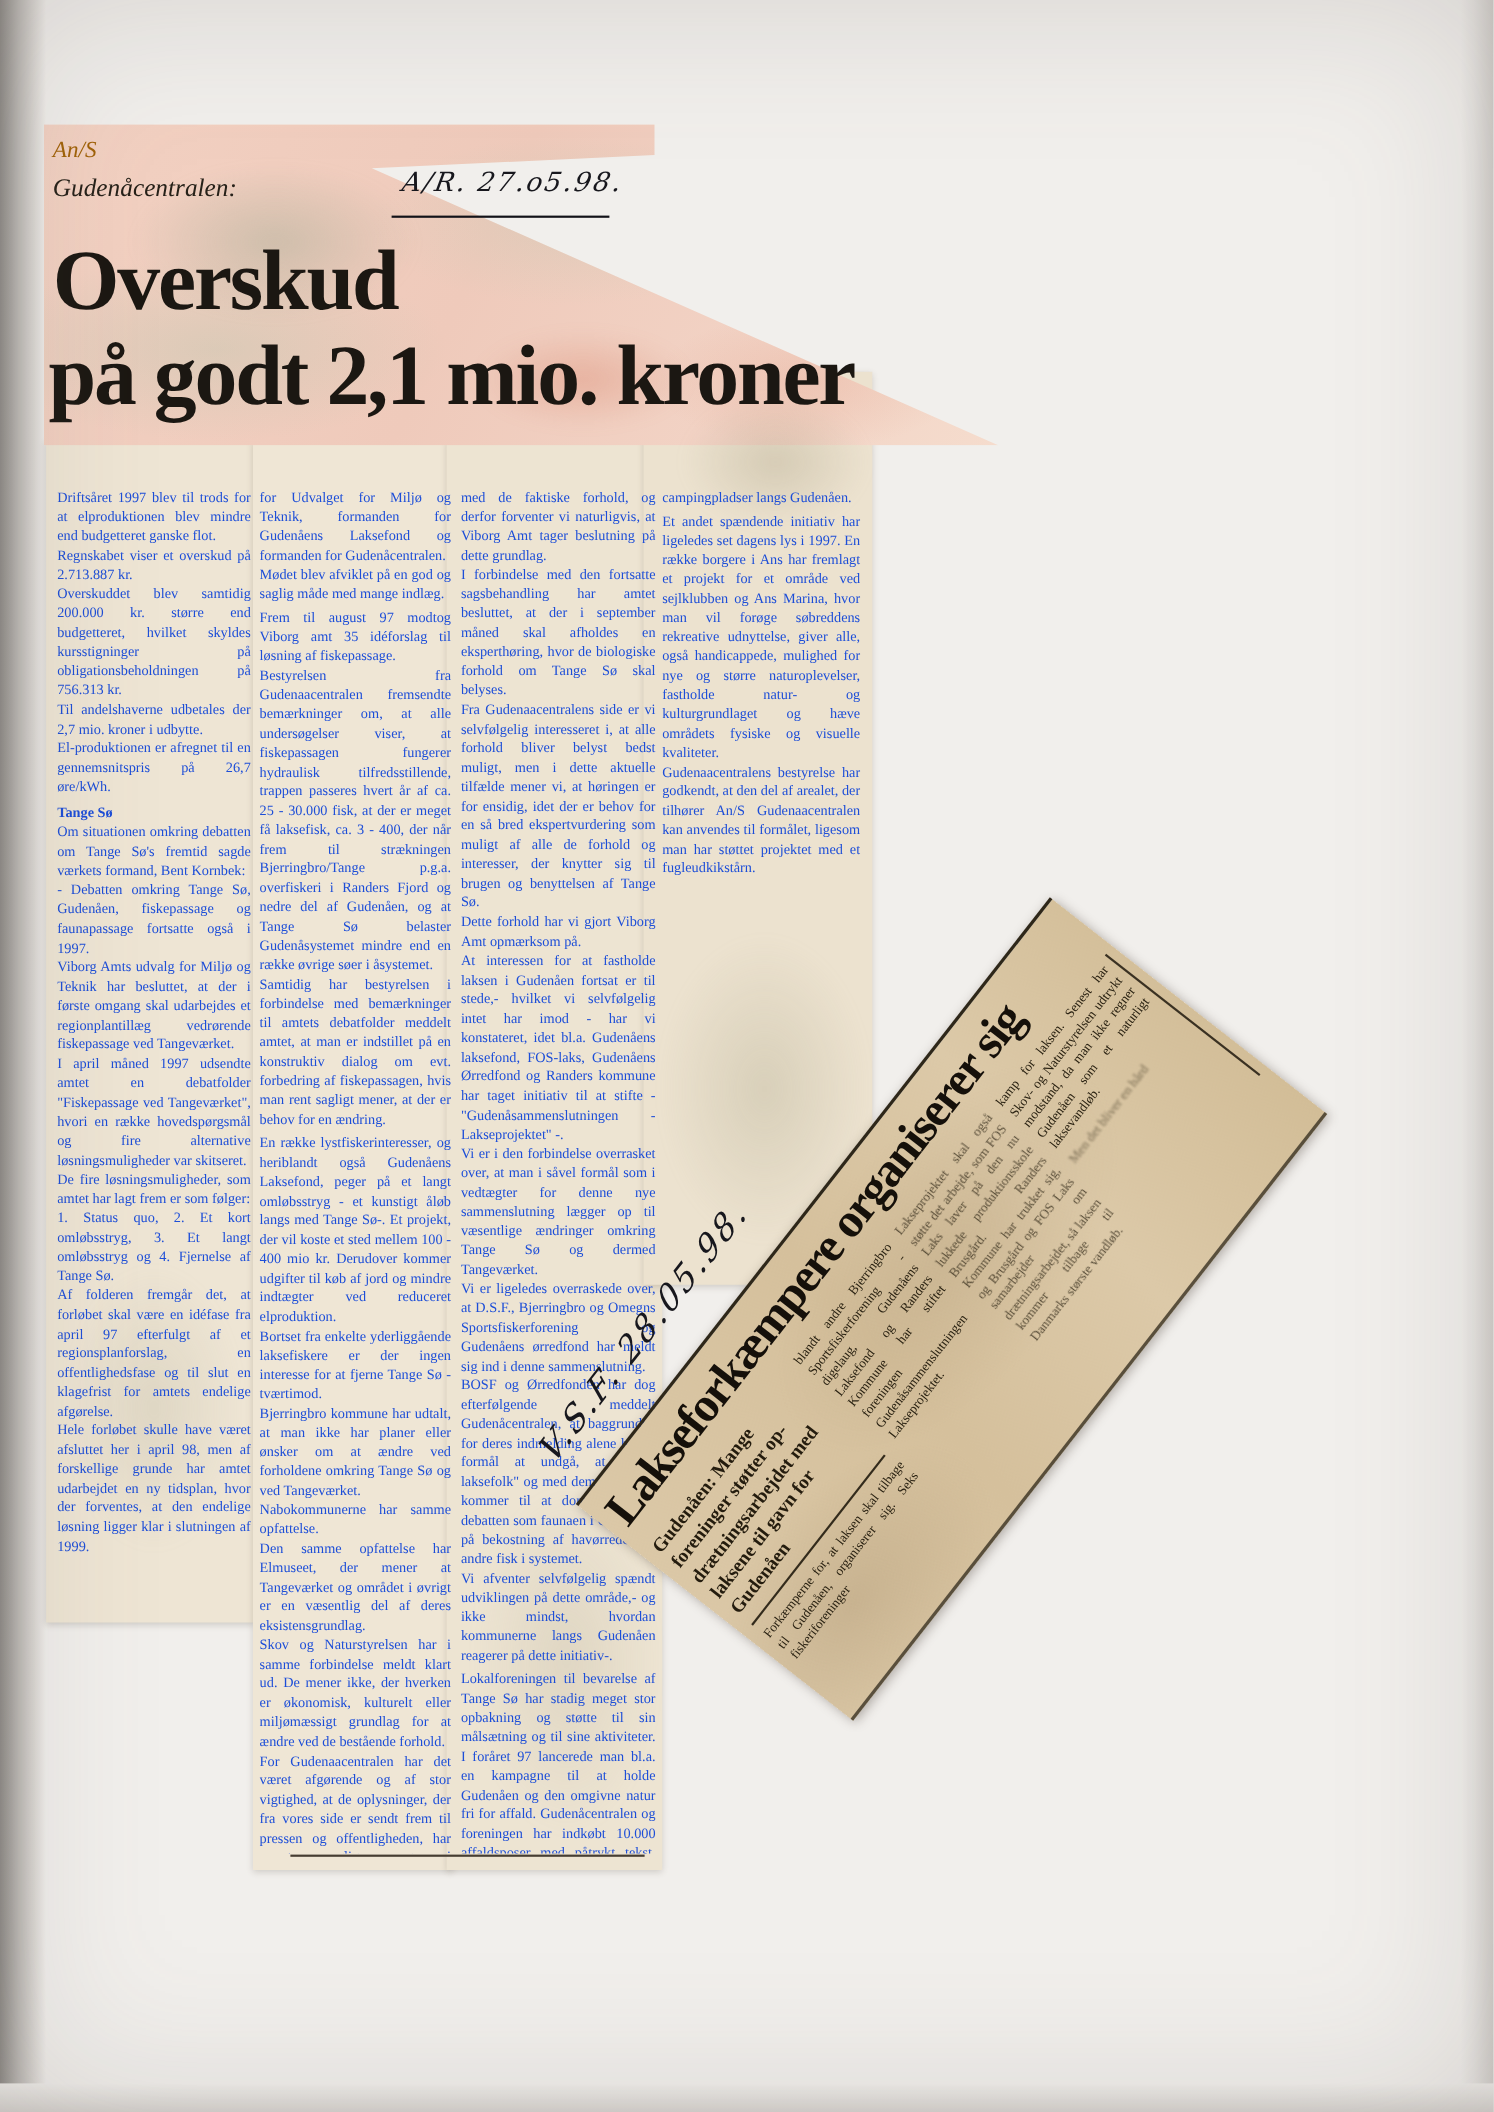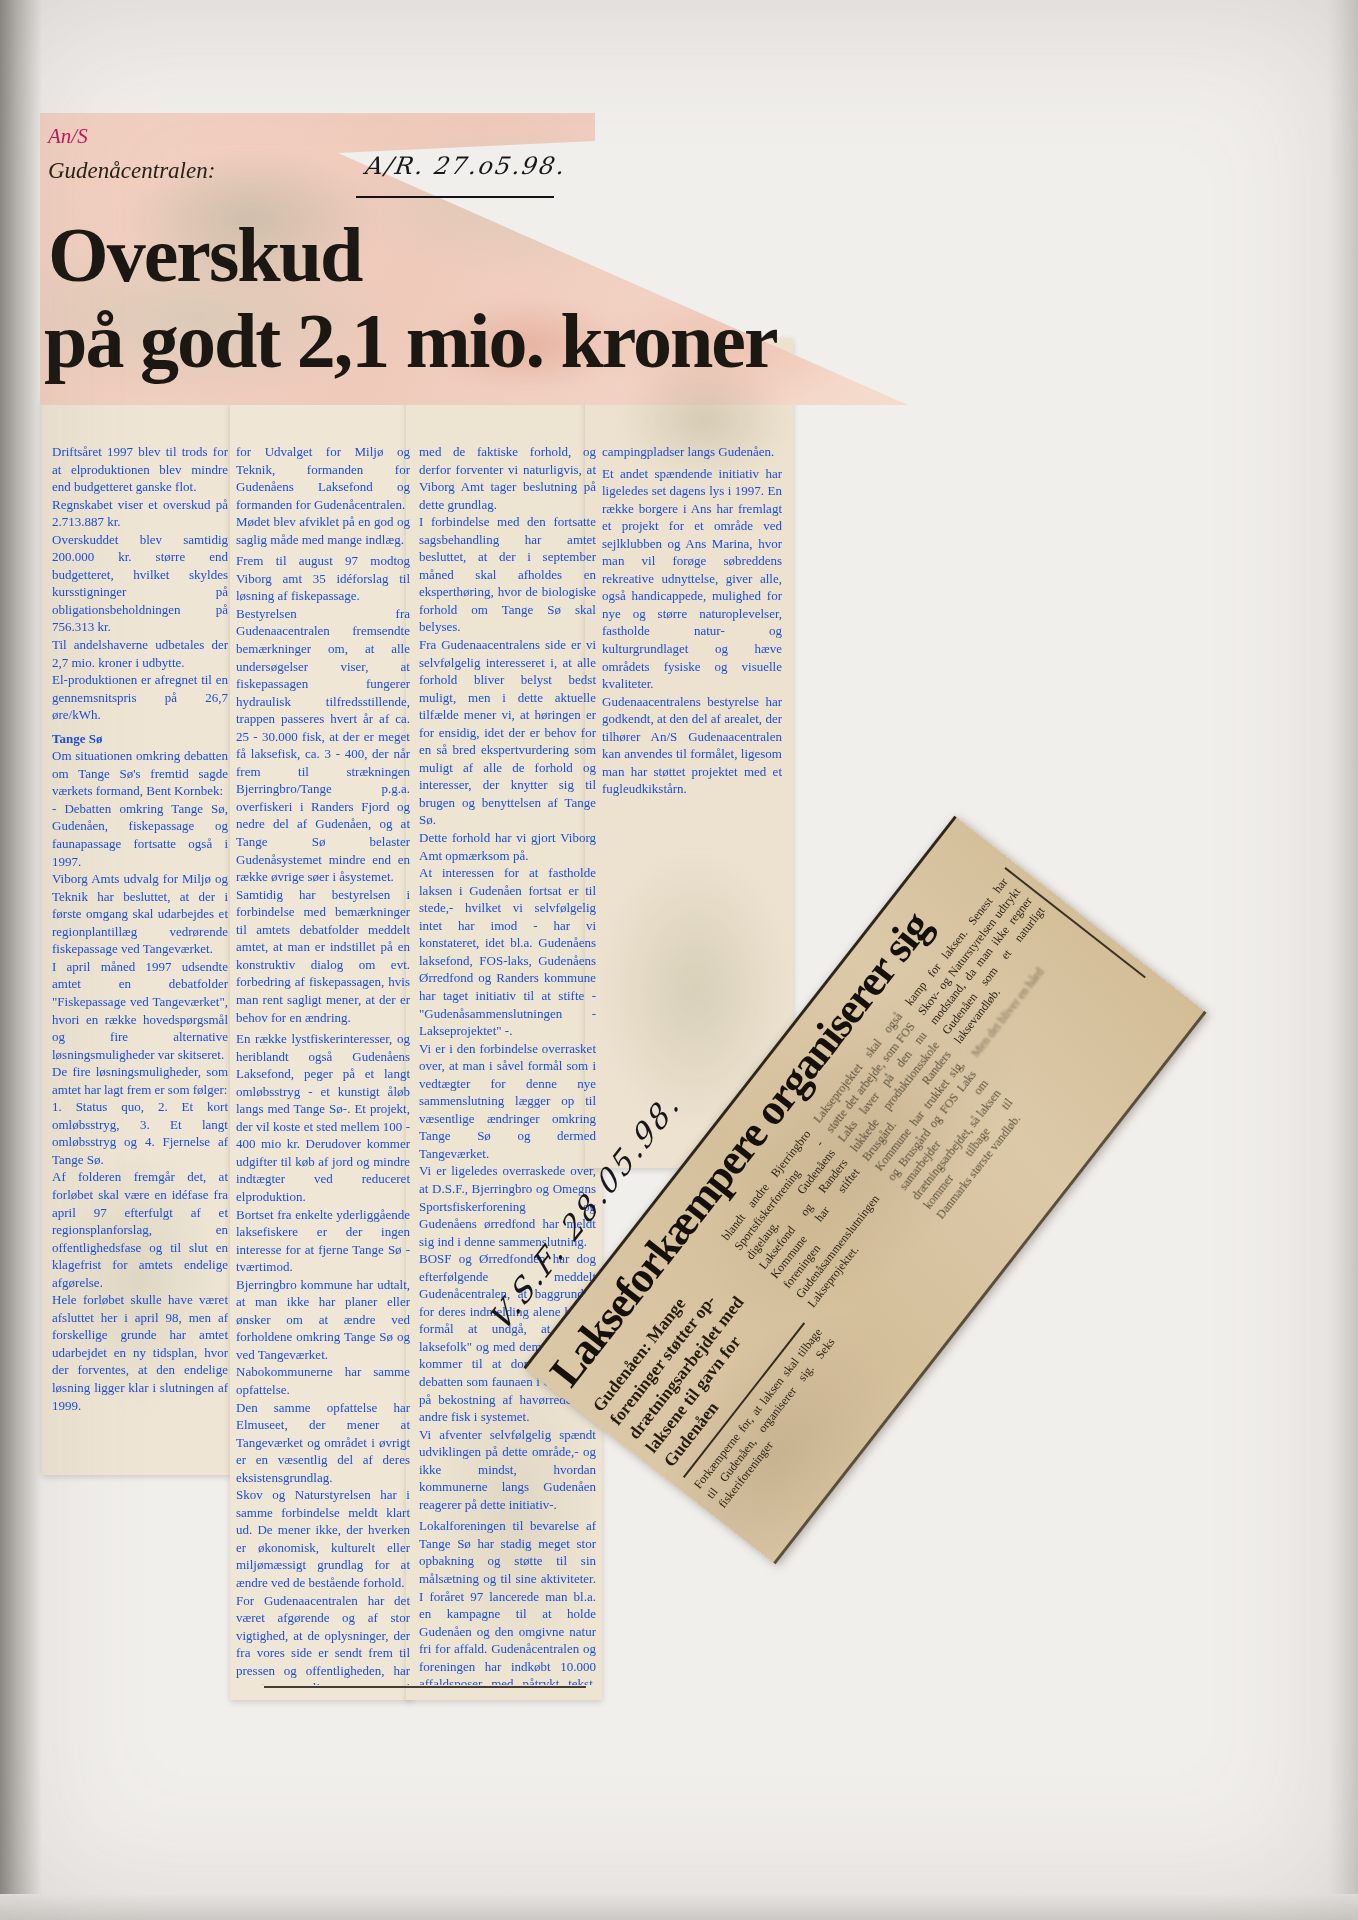--- a/index.html
+++ b/index.html
@@ -24,21 +24,21 @@
   .pink{position:absolute;left:40px;top:113px;width:868px;height:292px;z-index:2;
         background:
           radial-gradient(ellipse 300px 120px at 18% 70%, rgba(180,195,170,.35), transparent 70%),
           radial-gradient(ellipse 260px 110px at 55% 30%, rgba(186,200,176,.30), transparent 70%),
           radial-gradient(ellipse 200px 90px at 80% 80%, rgba(215,120,90,.18), transparent 70%),
           linear-gradient(115deg,#f3d2c3 0%,#efcabb 45%,#f2d3c5 75%,#f5dccd 100%);
         clip-path:polygon(0 0,555px 0,555px 28px,298px 40px,868px 292px,0 292px);}
   .stain{position:absolute;border-radius:50%;filter:blur(7px);z-index:3;pointer-events:none;}
 
   
-  .k1{position:absolute;left:48px;top:124px;font-style:italic;font-size:21px;color:#be185d;z-index:5;}
+  .k1{position:absolute;left:48px;top:124px;font-style:italic;font-size:21px;color:#a16207;z-index:5;}
   .k2{position:absolute;left:48px;top:158px;font-style:italic;font-size:23px;color:#262119;z-index:5;}
   .hand{font-family:"DejaVu Serif","Liberation Serif",serif;font-style:italic;color:#17171d;z-index:6;}
   .d1{position:absolute;left:366px;top:152px;font-size:24px;letter-spacing:2px;transform:skewX(-10deg);}
   .d1u{position:absolute;left:356px;top:196px;width:198px;height:2px;background:#121218;z-index:6;}
   .hl{position:absolute;font-weight:bold;color:#1b1712;letter-spacing:-2px;line-height:1;z-index:5;}
   .hl1{left:48px;top:216px;font-size:78px;}
   .hl2{left:44px;top:302px;font-size:78px;}
 
   
   .col{position:absolute;z-index:5;text-align:justify;font-size:13px;line-height:1.35;

